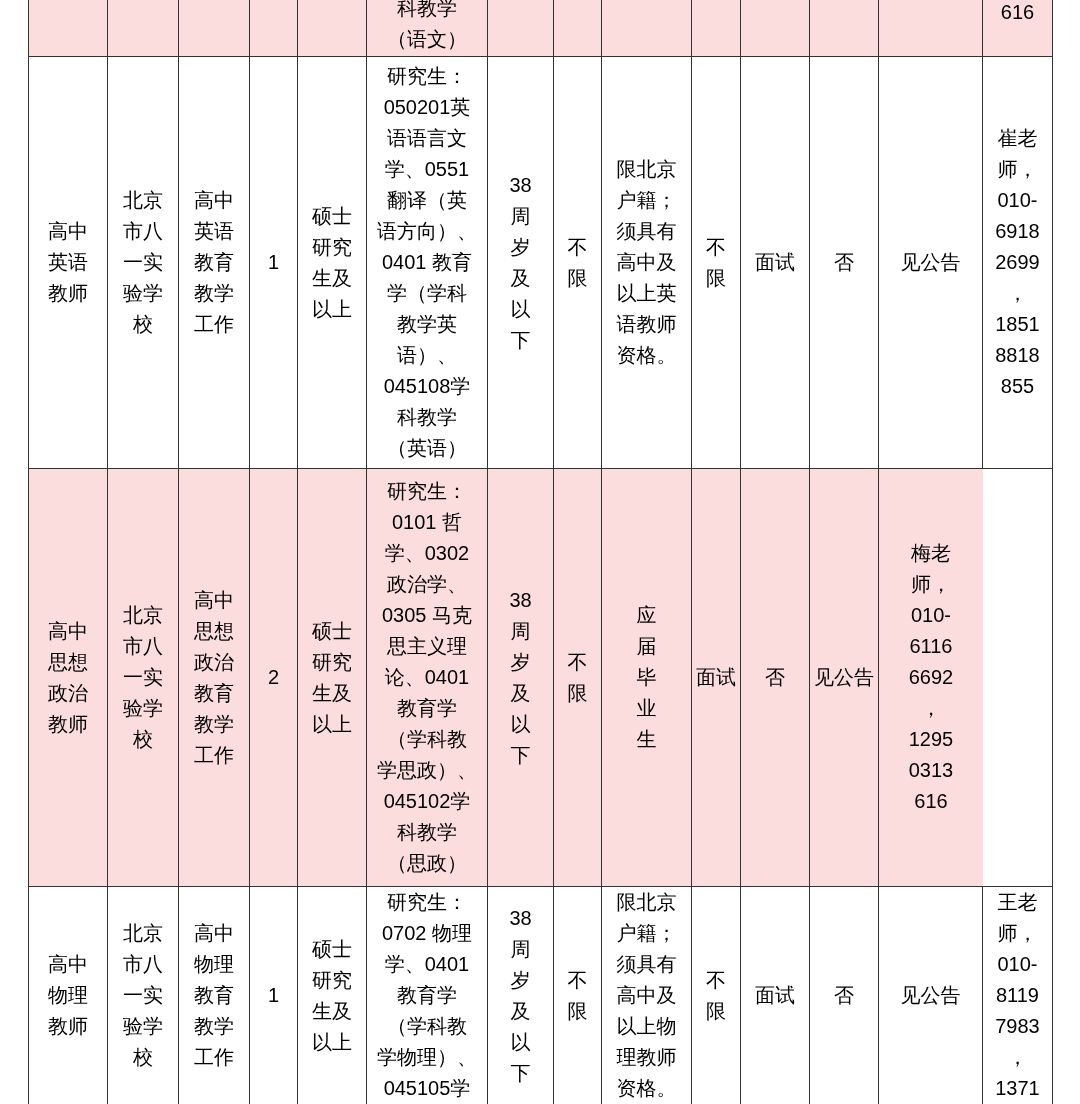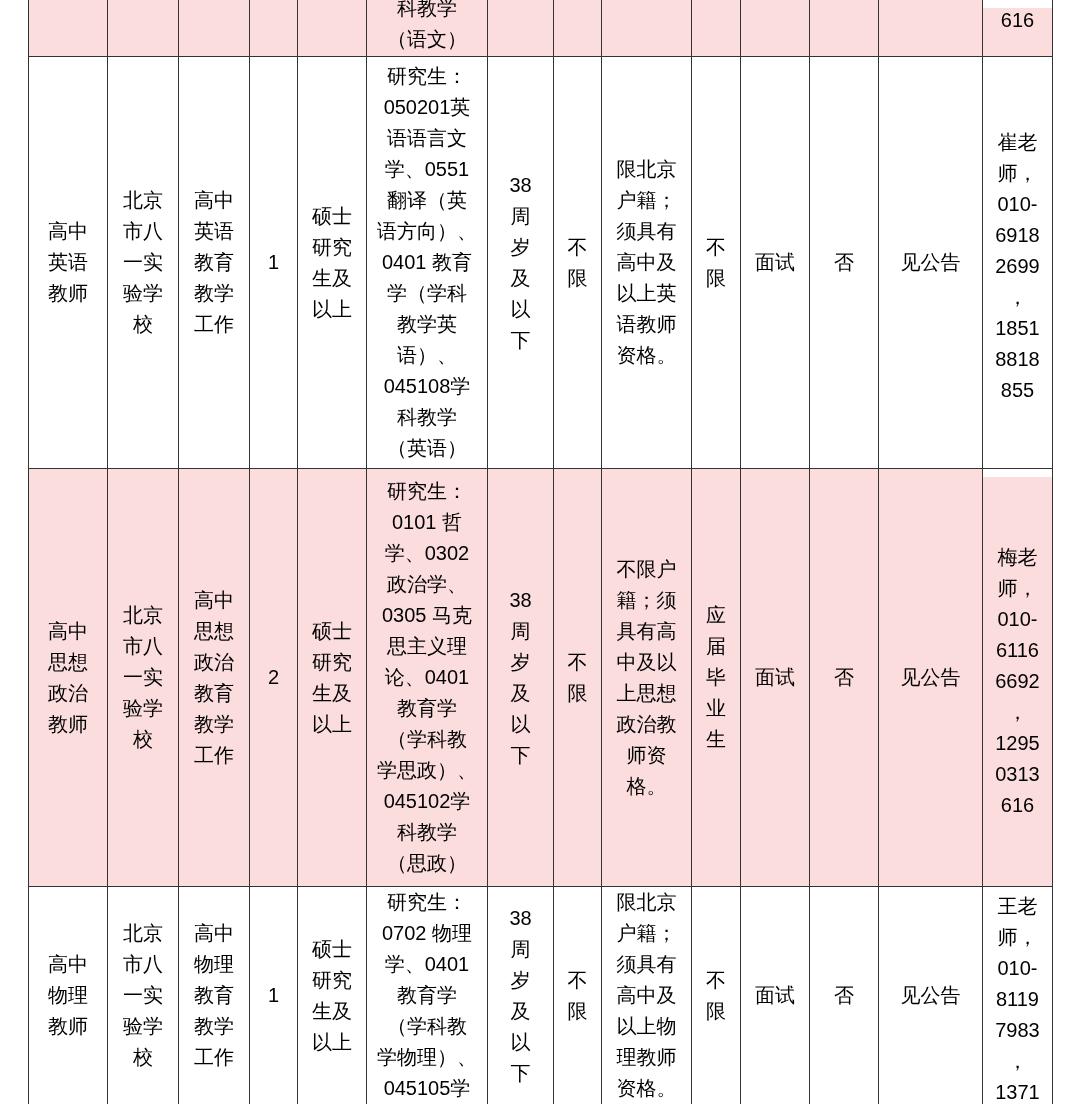--- a/index.html
+++ b/index.html
@@ -31,21 +31,21 @@
   .r3{height:217px;border-bottom:none;}
   .cell{
     box-sizing:border-box;
     border-right:1px solid var(--border);
     display:flex;align-items:center;justify-content:center;
     text-align:center;
     white-space:pre-line;
     font-size:20px;line-height:31px;
     overflow:hidden;
   }
-  .cell:last-child{border-right:none;margin-top:8px;}
+  .cell:last-child{border-right:none;}
   .pink{background:var(--pink);}
   .rel{position:relative;}
   .clip-major{
     position:absolute;top:-7px;left:0;width:100%;
     text-align:center;white-space:pre-line;
   }
   .clip-contact{
     position:absolute;top:-3px;left:0;width:100%;
     text-align:center;white-space:pre-line;
   }
@@ -171,28 +171,20 @@
 科教学
 （思政）</div>
     <div class="cell pink">38
 周
 岁
 及
 以
 下</div>
     <div class="cell pink">不
 限</div>
-    <div class="cell pink">不限户
-籍；须
-具有高
-中及以
-上思想
-政治教
-师资
-格。</div>
     <div class="cell pink">应
 届
 毕
 业
 生</div>
     <div class="cell pink">面试</div>
     <div class="cell pink">否</div>
     <div class="cell pink">见公告</div>
     <div class="cell pink">梅老
 师，

